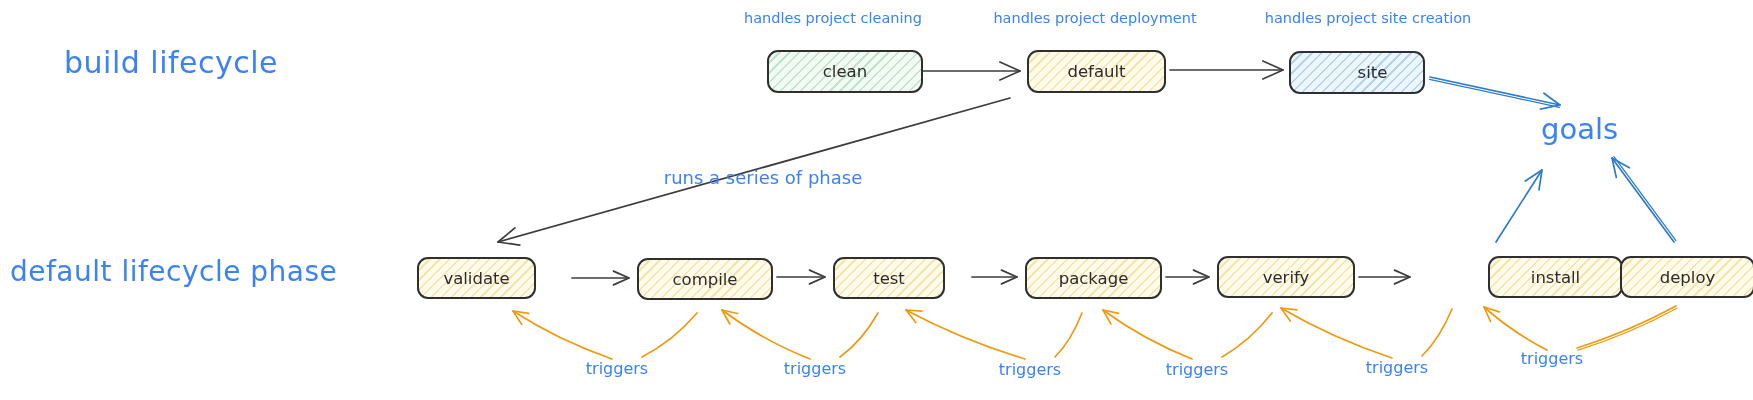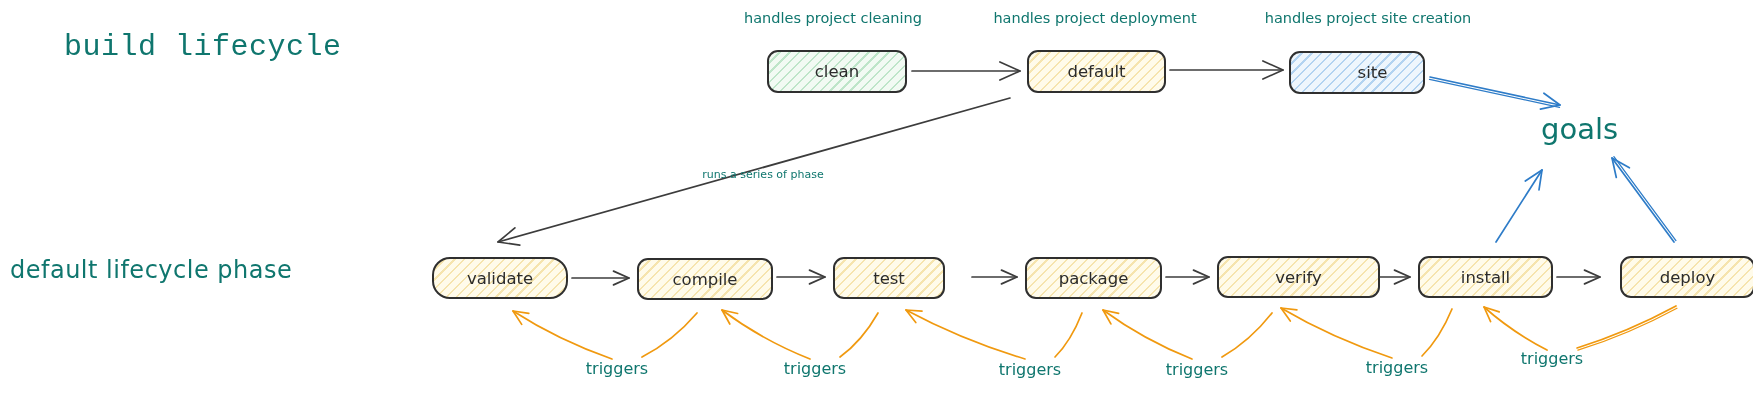--- a/index.html
+++ b/index.html
@@ -1,25 +1,25 @@
 <!DOCTYPE html>
 <html><head>
 <meta charset="utf-8">
 <style>
   html,body{margin:0;padding:0;background:#ffffff;}
   .canvas{
     position:relative;width:1753px;height:400px;background:#ffffff;overflow:hidden;
     font-family:"DejaVu Sans","Liberation Sans",sans-serif;
   }
   .canvas svg{position:absolute;left:0;top:0;}
-  .lbl{position:absolute;color:#0f766e;white-space:nowrap;line-height:1;}
+  .lbl{position:absolute;color:#3b82f6;white-space:nowrap;line-height:1;}
   .lbl.center{transform:translateX(-50%);}
   .section-lbl{font-size:30px;letter-spacing:0.5px;}
   .ann{font-size:14.5px;}
-  .edge-lbl{font-size:11px;}
+  .edge-lbl{font-size:18px;}
   .goals{font-size:29px;}
   .node{
     position:absolute;display:flex;align-items:center;justify-content:center;
     border:2px solid #2f2f2f;border-radius:11px;
     font-size:16.5px;color:#2b2b2b;box-sizing:border-box;
   }
   .node.yellow{background:
     repeating-linear-gradient(135deg, rgba(233,196,90,0.42) 0 1.6px, rgba(255,255,255,0) 1.6px 7px),#fffbea;}
   .node.green{background:
     repeating-linear-gradient(135deg, rgba(118,200,142,0.42) 0 1.6px, rgba(255,255,255,0) 1.6px 7px),#f2faf3;}
@@ -72,57 +72,57 @@
       <path d="M 1490.6 321.6 L 1484 307 L 1499.2 311.9" stroke="#f0990f" fill="none" stroke-width="1.7" stroke-linecap="round" stroke-linejoin="round"></path>
       <path d="M 642 357 Q 673 341 697 313" stroke="#f0990f" fill="none" stroke-width="1.7" stroke-linecap="round"></path>
       <path d="M 840 357 Q 862 341 878 313" stroke="#f0990f" fill="none" stroke-width="1.7" stroke-linecap="round"></path>
       <path d="M 1055 357 Q 1071 341 1082 313" stroke="#f0990f" fill="none" stroke-width="1.7" stroke-linecap="round"></path>
       <path d="M 1222 357 Q 1250 341 1272 313" stroke="#f0990f" fill="none" stroke-width="1.7" stroke-linecap="round"></path>
       <path d="M 1422 356 Q 1440 338 1452 309" stroke="#f0990f" fill="none" stroke-width="1.7" stroke-linecap="round"></path>
       <path d="M 1577 348 Q 1628 332 1676 306" stroke="#f0990f" fill="none" stroke-width="1.7" stroke-linecap="round"></path>
       <path d="M 1577.9373196324548 350.2093962765006 Q 1628.9373196324548 334.2093962765006 1676.9373196324548 308.2093962765006" stroke="#f0990f" fill="none" stroke-width="1.275" stroke-linecap="round"></path>
     </svg>
 
-  <div class="lbl section-lbl" style="left:64px;top:32px;font-family:Liberation Mono, monospace;">build lifecycle</div>
-  <div class="lbl section-lbl" style="left:10px;top:258px;font-size:24px;text-align:right;">default lifecycle phase</div>
+  <div class="lbl section-lbl" style="left:64px;top:48px;">build lifecycle</div>
+  <div class="lbl section-lbl" style="left:10px;top:258px;font-size:28px;text-align:right;">default lifecycle phase</div>
 
   <div class="lbl ann center" style="left:833px;top:11px;">handles project cleaning</div>
   <div class="lbl ann center" style="left:1095px;top:11px;">handles project deployment</div>
   <div class="lbl ann center" style="left:1368px;top:11px;">handles project site creation</div>
 
-  <div class="node green" style="left:767px;top:50px;width:140px;height:43px;">
+  <div class="node green" style="left:767px;top:50px;width:156px;height:43px;">
     <span>clean</span>
   </div>
   <div class="node yellow" style="left:1027px;top:50px;width:139px;height:43px;">
     <span>default</span>
   </div>
   <div class="node blue" style="left:1289px;top:51px;width:136px;height:43px;padding-left:31px;">
     <span>site</span>
   </div>
 
   <div class="lbl edge-lbl center" style="left:763px;top:169px;">runs a series of phase</div>
 
   <div class="lbl goals" style="left:1541px;top:115px;">goals</div>
 
-  <div class="node yellow" style="left:432px;top:257px;width:136px;height:42px;border-radius:18px;">
+  <div class="node yellow" style="left:417px;top:257px;width:119px;height:42px;">
     <span>validate</span>
   </div>
   <div class="node yellow" style="left:637px;top:258px;width:136px;height:42px;align-items:center;">
     <span>compile</span>
   </div>
   <div class="node yellow" style="left:833px;top:257px;width:112px;height:42px;">
     <span>test</span>
   </div>
   <div class="node yellow" style="left:1025px;top:257px;width:137px;height:42px;">
     <span>package</span>
   </div>
-  <div class="node yellow" style="left:1217px;top:256px;width:163px;height:42px;">
+  <div class="node yellow" style="left:1217px;top:256px;width:138px;height:42px;">
     <span>verify</span>
   </div>
-  <div class="node yellow" style="left:1418px;top:256px;width:135px;height:42px;">
+  <div class="node yellow" style="left:1488px;top:256px;width:135px;height:42px;">
     <span>install</span>
   </div>
   <div class="node yellow" style="left:1608px;top:256px;width:135px;height:42px;margin-left:12px;">
     <span>deploy</span>
   </div>
 
   <div class="lbl center" style="left:617px;top:361px;font-size:16px;">triggers</div>
   <div class="lbl center" style="left:815px;top:361px;font-size:16px;">triggers</div>
   <div class="lbl center" style="left:1030px;top:362px;font-size:16px;">triggers</div>
   <div class="lbl center" style="left:1197px;top:362px;font-size:16px;">triggers</div>

